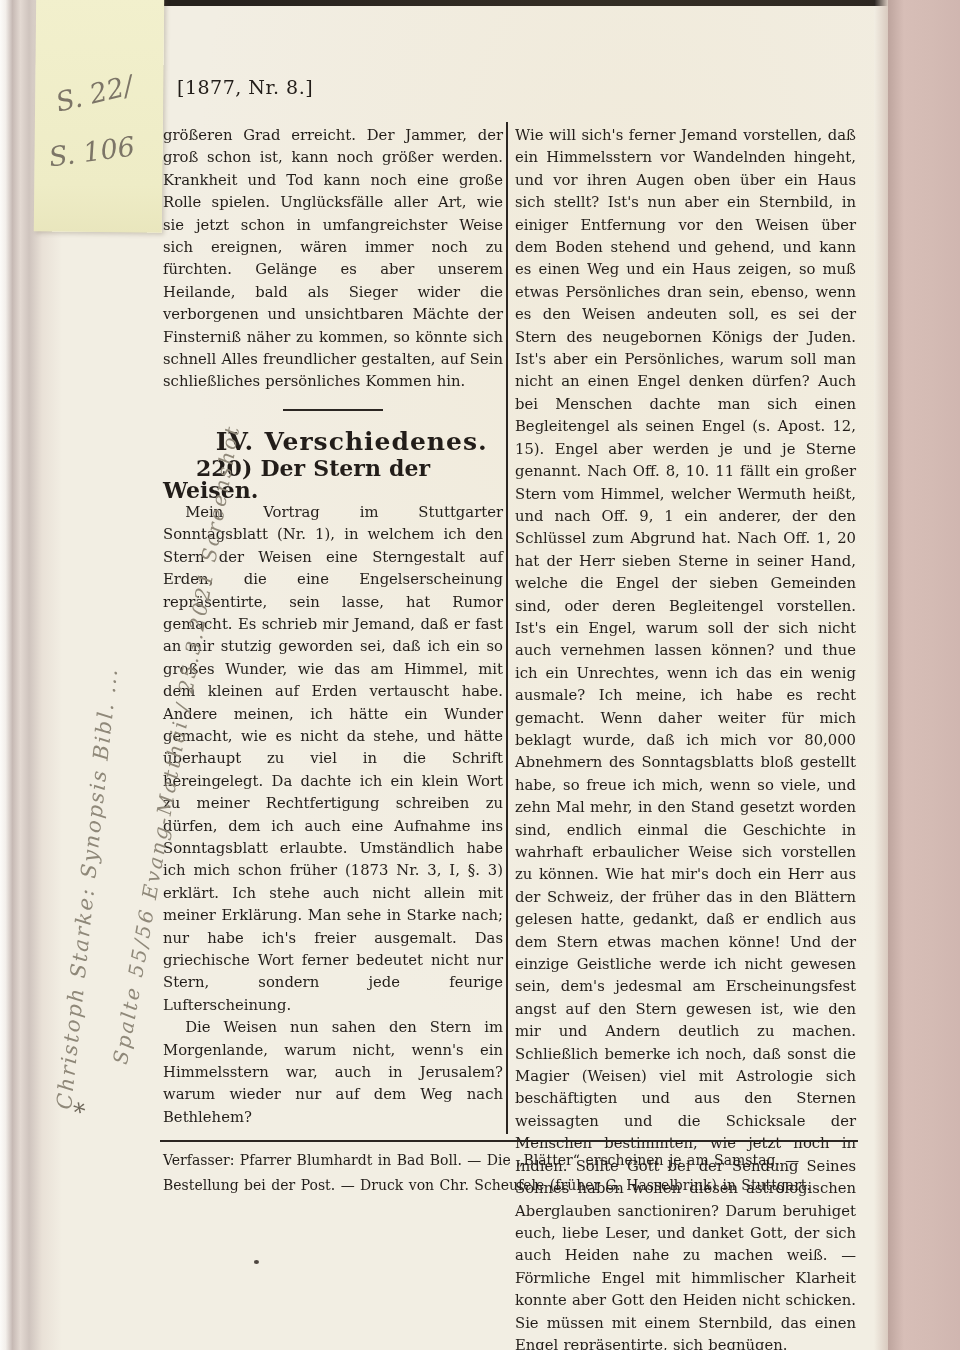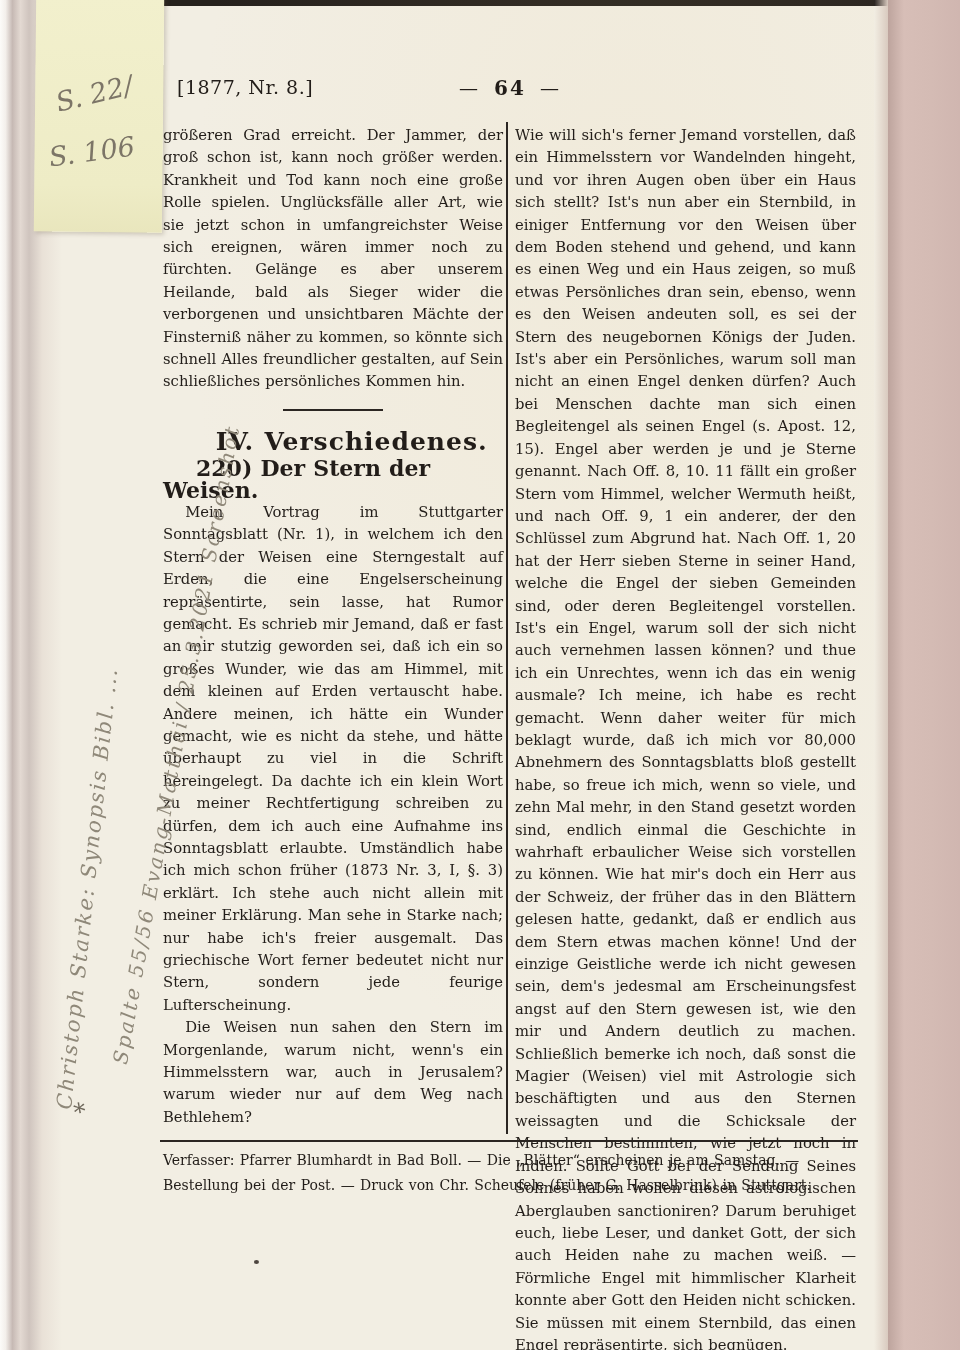--- a/index.html
+++ b/index.html
@@ -76,21 +76,20 @@
 
   <div class="top-edge"></div>
   <div class="spine-left"></div>
   <div class="edge-right-shadow"></div>
   <div class="edge-right"></div>
   <div class="vignette"></div>
 
   <div class="print">
 
     <div class="header-row">
-      <span class="pagenum-wrap"><span>—</span><span class="num">64</span><span>—</span></span>
       <span class="issue">[1877, Nr. 8.]</span>
     </div>
 
     <div class="vrule"></div>
 
     <div class="col col-left">
       <p class="noindent">größeren Grad erreicht. Der Jammer, der groß schon ist, kann noch größer werden. Krankheit und Tod kann noch eine große Rolle spielen. Unglücksfälle aller Art, wie sie jetzt schon in umfangreichster Weise sich ereignen, wären immer noch zu fürchten. Gelänge es aber unserem Heilande, bald als Sieger wider die verborgenen und unsichtbaren Mächte der Finsterniß näher zu kommen, so könnte sich schnell Alles freundlicher gestalten, auf Sein schließliches persönliches Kommen hin.</p>
       <div class="midrule"></div>
       <p class="sec-head">IV. Verschiedenes.</p>
       <p class="art-head">220) Der Stern der Weisen.</p>

